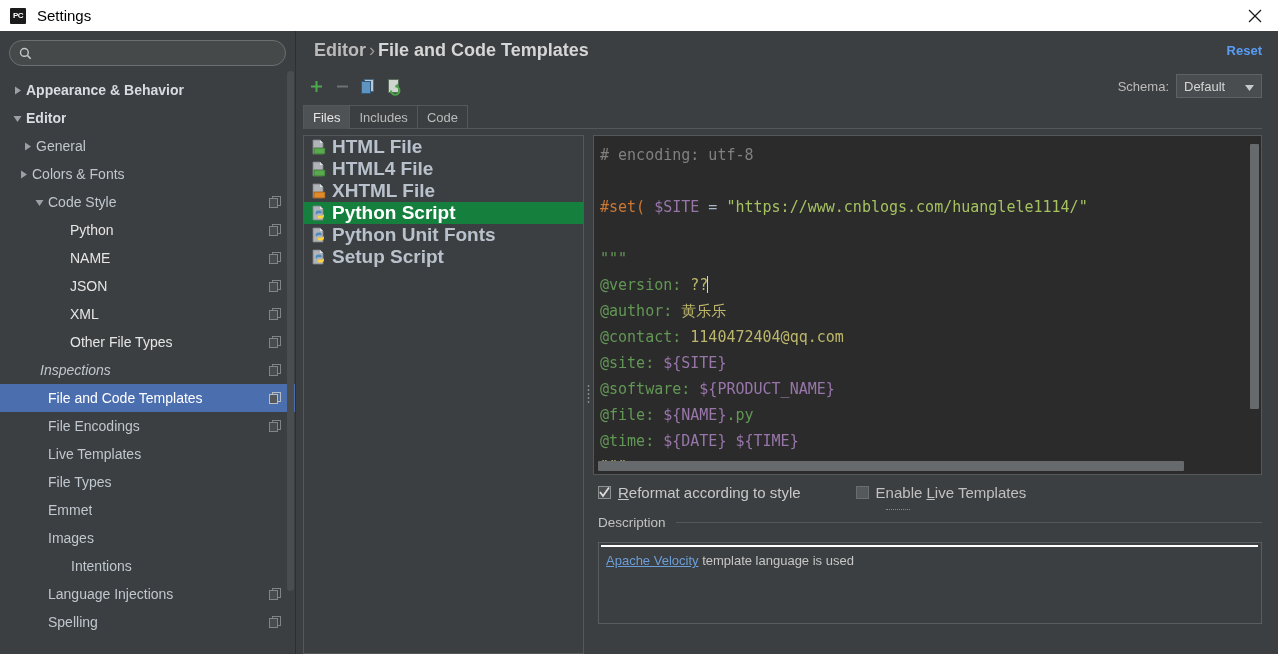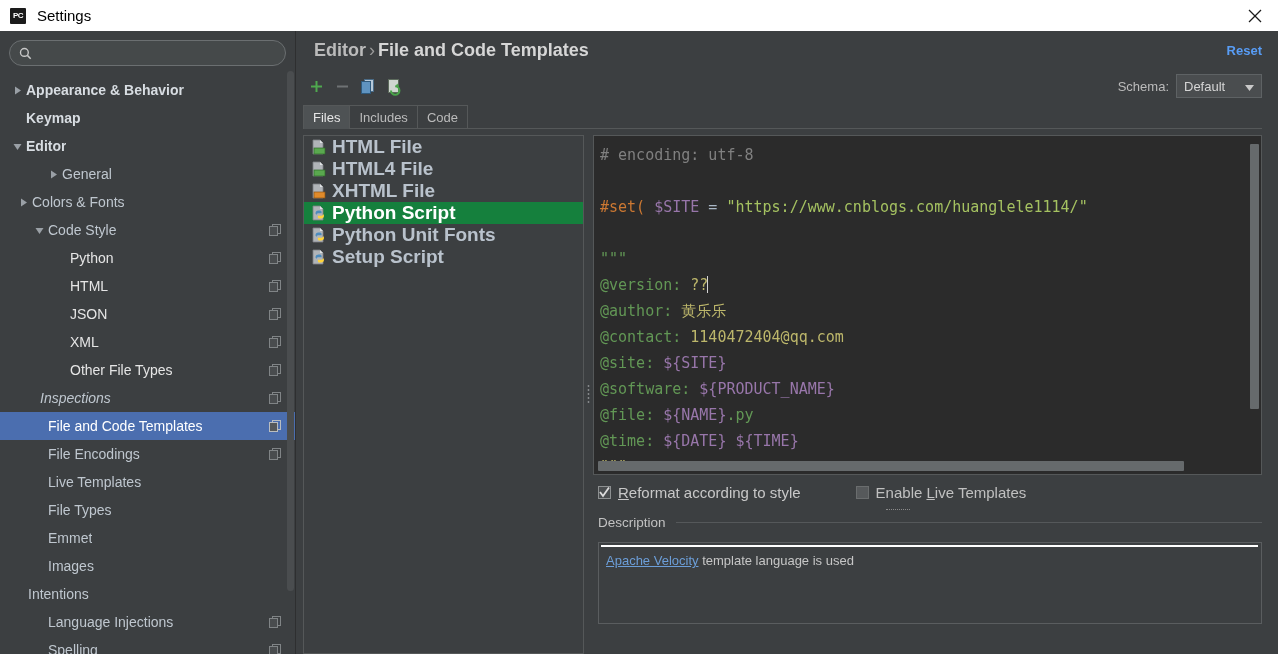--- a/index.html
+++ b/index.html
@@ -391,32 +391,28 @@
     <div id="tree">
         <div class="tree-row top" style="padding-left: 10px;">
           <span class="arrow">
             <svg width="9" height="9" viewBox="0 0 9 9">
               <path fill="#9aa0a6" d="M2 0.5 L8 4.5 L2 8.5 Z"></path>
             </svg>
           </span>
           <span class="label">Appearance &amp; Behavior</span>
         </div>
         <div class="tree-row top" style="padding-left: 10px;">
-          <span class="arrow"></span>
-          <span class="label">Keymap</span>
-        </div>
-        <div class="tree-row top" style="padding-left: 10px;">
           <span class="arrow">
             <svg width="9" height="9" viewBox="0 0 9 9">
               <path fill="#9aa0a6" d="M0.5 2 L8.5 2 L4.5 8 Z"></path>
             </svg>
           </span>
           <span class="label">Editor</span>
         </div>
-        <div class="tree-row lvl2" style="padding-left: 46px;">
+        <div class="tree-row lvl2" style="padding-left: 20px;">
           <span class="arrow">
             <svg width="9" height="9" viewBox="0 0 9 9">
               <path fill="#9aa0a6" d="M2 0.5 L8 4.5 L2 8.5 Z"></path>
             </svg>
           </span>
           <span class="label">General</span>
         </div>
         <div class="tree-row lvl2" style="padding-left: 16px;">
           <span class="arrow">
             <svg width="9" height="9" viewBox="0 0 9 9">
@@ -440,21 +436,21 @@
         <div class="tree-row" style="padding-left: 54px;">
           <span class="arrow"></span>
           <span class="label">Python</span>
           <svg width="12" height="12" viewBox="0 0 12 12" class="copy-badge">
             <rect x="3.5" y="0.5" width="8" height="9" fill="none" stroke="#b9bdc0" stroke-width="1"></rect>
             <rect x="0.5" y="2.5" width="8" height="9" fill="#55585a" stroke="#b9bdc0" stroke-width="1"></rect>
           </svg>
         </div>
         <div class="tree-row" style="padding-left: 54px;">
           <span class="arrow"></span>
-          <span class="label">HTML</span>
+          <span class="label">NAME</span>
           <svg width="12" height="12" viewBox="0 0 12 12" class="copy-badge">
             <rect x="3.5" y="0.5" width="8" height="9" fill="none" stroke="#b9bdc0" stroke-width="1"></rect>
             <rect x="0.5" y="2.5" width="8" height="9" fill="#55585a" stroke="#b9bdc0" stroke-width="1"></rect>
           </svg>
         </div>
         <div class="tree-row" style="padding-left: 54px;">
           <span class="arrow"></span>
           <span class="label">JSON</span>
           <svg width="12" height="12" viewBox="0 0 12 12" class="copy-badge">
             <rect x="3.5" y="0.5" width="8" height="9" fill="none" stroke="#b9bdc0" stroke-width="1"></rect>
@@ -510,21 +506,21 @@
           <span class="label">File Types</span>
         </div>
         <div class="tree-row lvl2" style="padding-left: 32px;">
           <span class="arrow"></span>
           <span class="label">Emmet</span>
         </div>
         <div class="tree-row lvl2" style="padding-left: 32px;">
           <span class="arrow"></span>
           <span class="label">Images</span>
         </div>
-        <div class="tree-row lvl2" style="padding-left: 12px;">
+        <div class="tree-row lvl2" style="padding-left: 31px; gap: 24px;">
           <span class="arrow"></span>
           <span class="label">Intentions</span>
         </div>
         <div class="tree-row lvl2" style="padding-left: 32px;">
           <span class="arrow"></span>
           <span class="label">Language Injections</span>
           <svg width="12" height="12" viewBox="0 0 12 12" class="copy-badge">
             <rect x="3.5" y="0.5" width="8" height="9" fill="none" stroke="#b9bdc0" stroke-width="1"></rect>
             <rect x="0.5" y="2.5" width="8" height="9" fill="#55585a" stroke="#b9bdc0" stroke-width="1"></rect>
           </svg>

